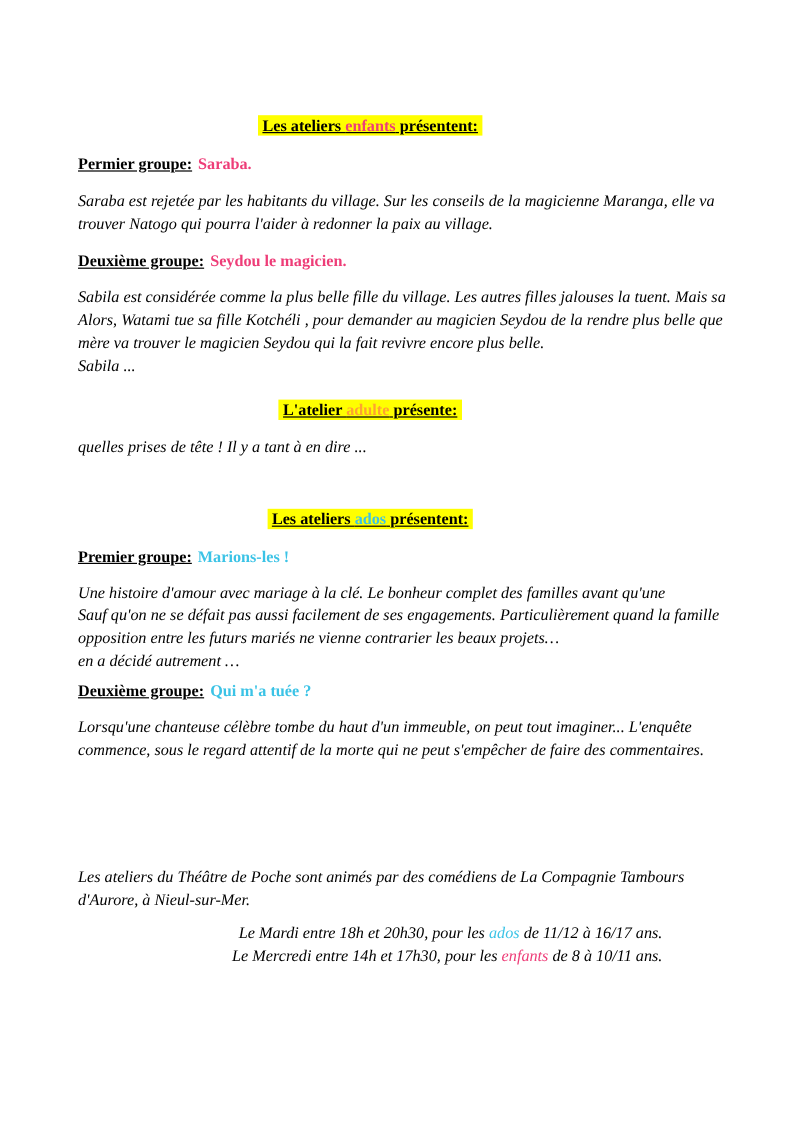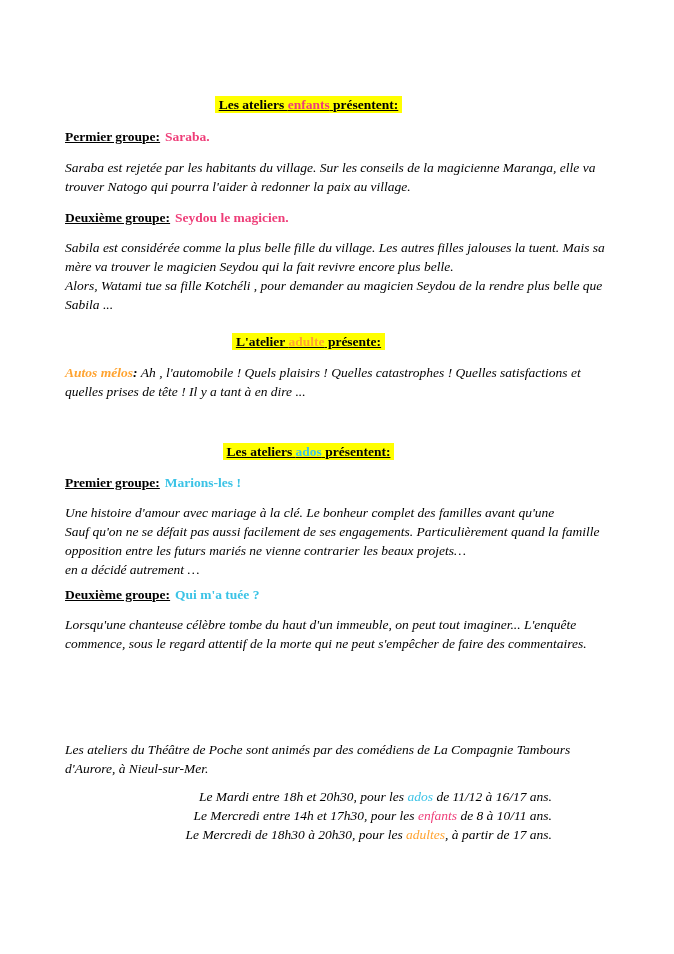--- a/index.html
+++ b/index.html
@@ -62,31 +62,30 @@
     <div class="line">Saraba est rejetée par les habitants du village. Sur les conseils de la magicienne Maranga, elle va</div>
     <div class="line">trouver Natogo qui pourra l'aider à redonner la paix au village.</div>
   </div>
 
   <div class="group-line" style="margin-top:12px">
     <span class="group-label">Deuxième groupe:</span><span class="group-title kw-pink">Seydou le magicien.</span>
   </div>
 
   <div class="para" style="margin-top:11px">
     <div class="line">Sabila est considérée comme la plus belle fille du village. Les autres filles jalouses la tuent. Mais sa</div>
+    <div class="line">Alors, Watami tue sa fille Kotchéli , pour demander au magicien Seydou de la rendre plus belle que</div>
     <div class="line">mère va trouver le magicien Seydou qui la fait revivre encore plus belle.</div>
-    <div class="line">Alors, Watami tue sa fille Kotchéli , pour demander au magicien Seydou de la rendre plus belle que</div>
     <div class="line">Sabila ...</div>
   </div>
 
   <div class="doc-heading" style="margin-top:18px">
     <span class="hl"><span>L'atelier </span><span class="kw-orange">adulte</span><span> présente:</span></span>
   </div>
 
   <div class="para" style="margin-top:12px">
-    <div class="line"><span class="show-label kw-orange">Autos mélos</span><span class="show-label" style="color:var(--text)">: </span><span>Ah , l'automobile ! Quels plaisirs ! Quelles catastrophes ! Quelles satisfactions et</span></div>
     <div class="line">quelles prises de tête ! Il y a tant à en dire ...</div>
   </div>
 
   <div class="doc-heading" style="margin-top:41px">
     <span class="hl"><span>Les ateliers </span><span class="kw-cyan">ados</span><span> présentent:</span></span>
   </div>
 
   <div class="group-line" style="margin-top:12px">
     <span class="group-label">Premier groupe:</span><span class="group-title kw-cyan">Marions-les !</span>
   </div>
@@ -108,16 +107,15 @@
   </div>
 
   <div class="para footer-about" style="margin-top:87px">
     <div class="line">Les ateliers du Théâtre de Poche sont animés par des comédiens de La Compagnie Tambours</div>
     <div class="line">d'Aurore, à Nieul-sur-Mer.</div>
   </div>
 
   <div class="para schedule" style="margin-top:9px">
     <div class="line"><span>Le Mardi entre 18h et 20h30, pour les </span><span class="kw-cyan">ados</span><span> de 11/12 à 16/17 ans.</span></div>
     <div class="line"><span>Le Mercredi entre 14h et 17h30, pour les </span><span class="kw-pink">enfants</span><span> de 8 à 10/11 ans.</span></div>
-    <div class="line"><span>Le Mercredi de 18h30 à 20h30, pour les </span><span class="kw-orange">adultes</span><span>, à partir de 17 ans.</span></div>
   </div>
 
 </div>
 
 </body></html>

